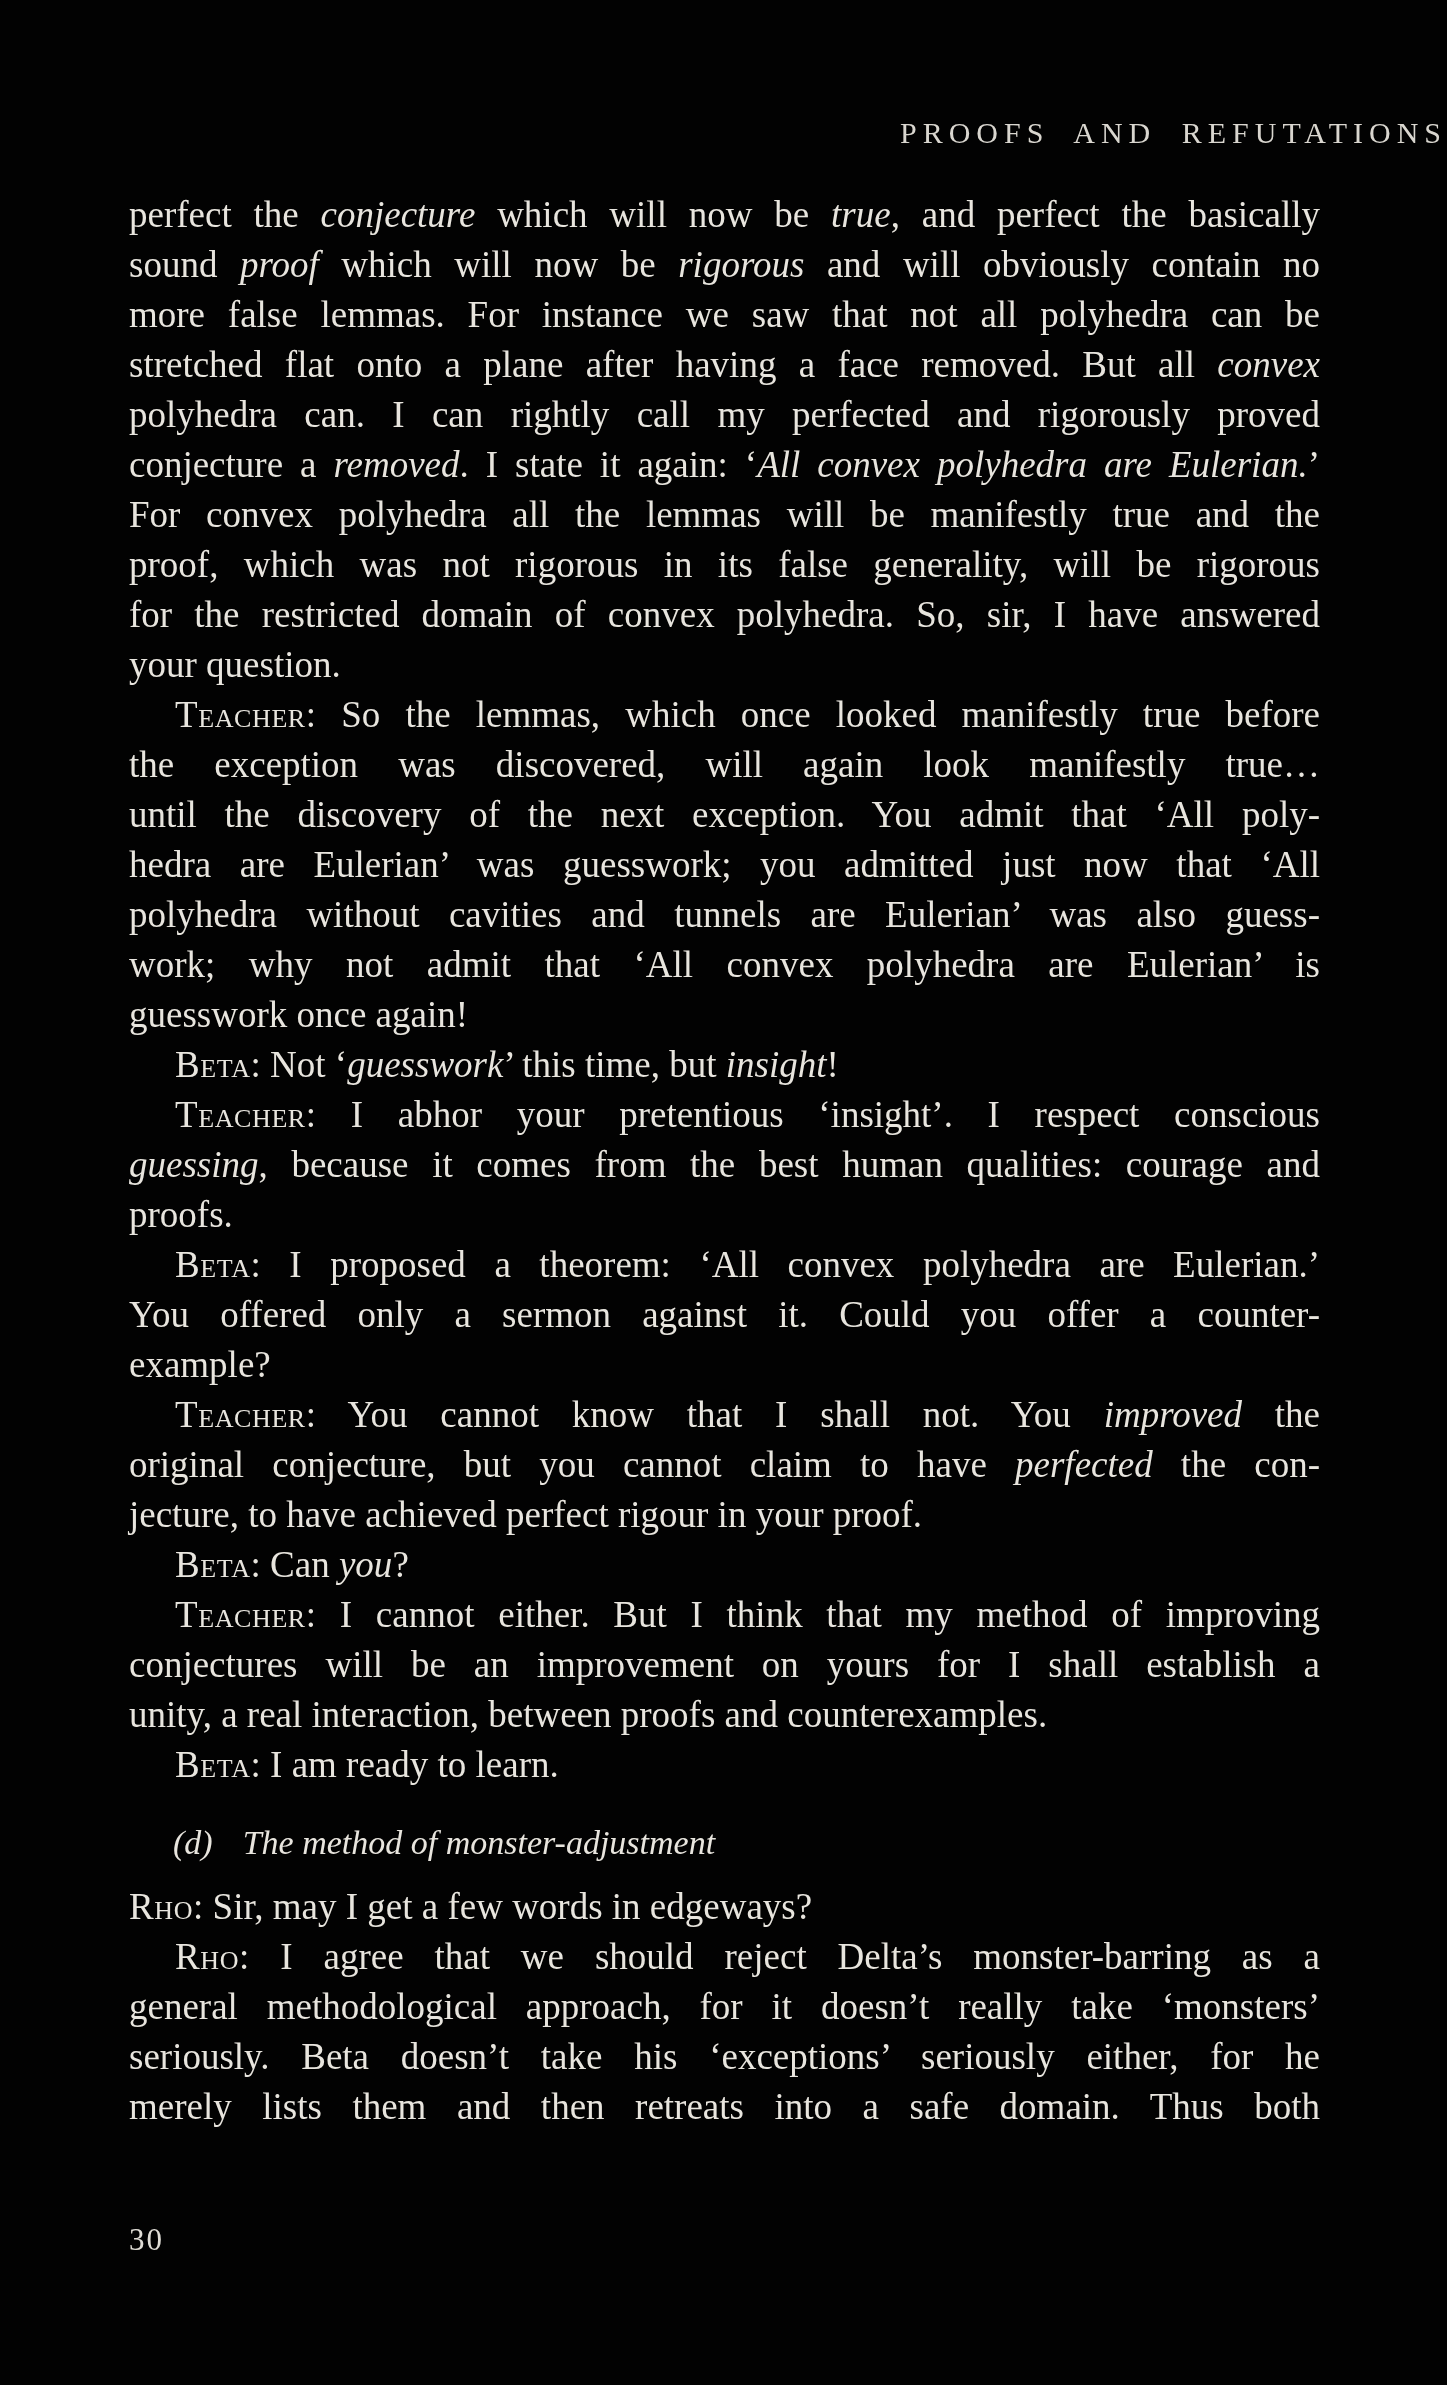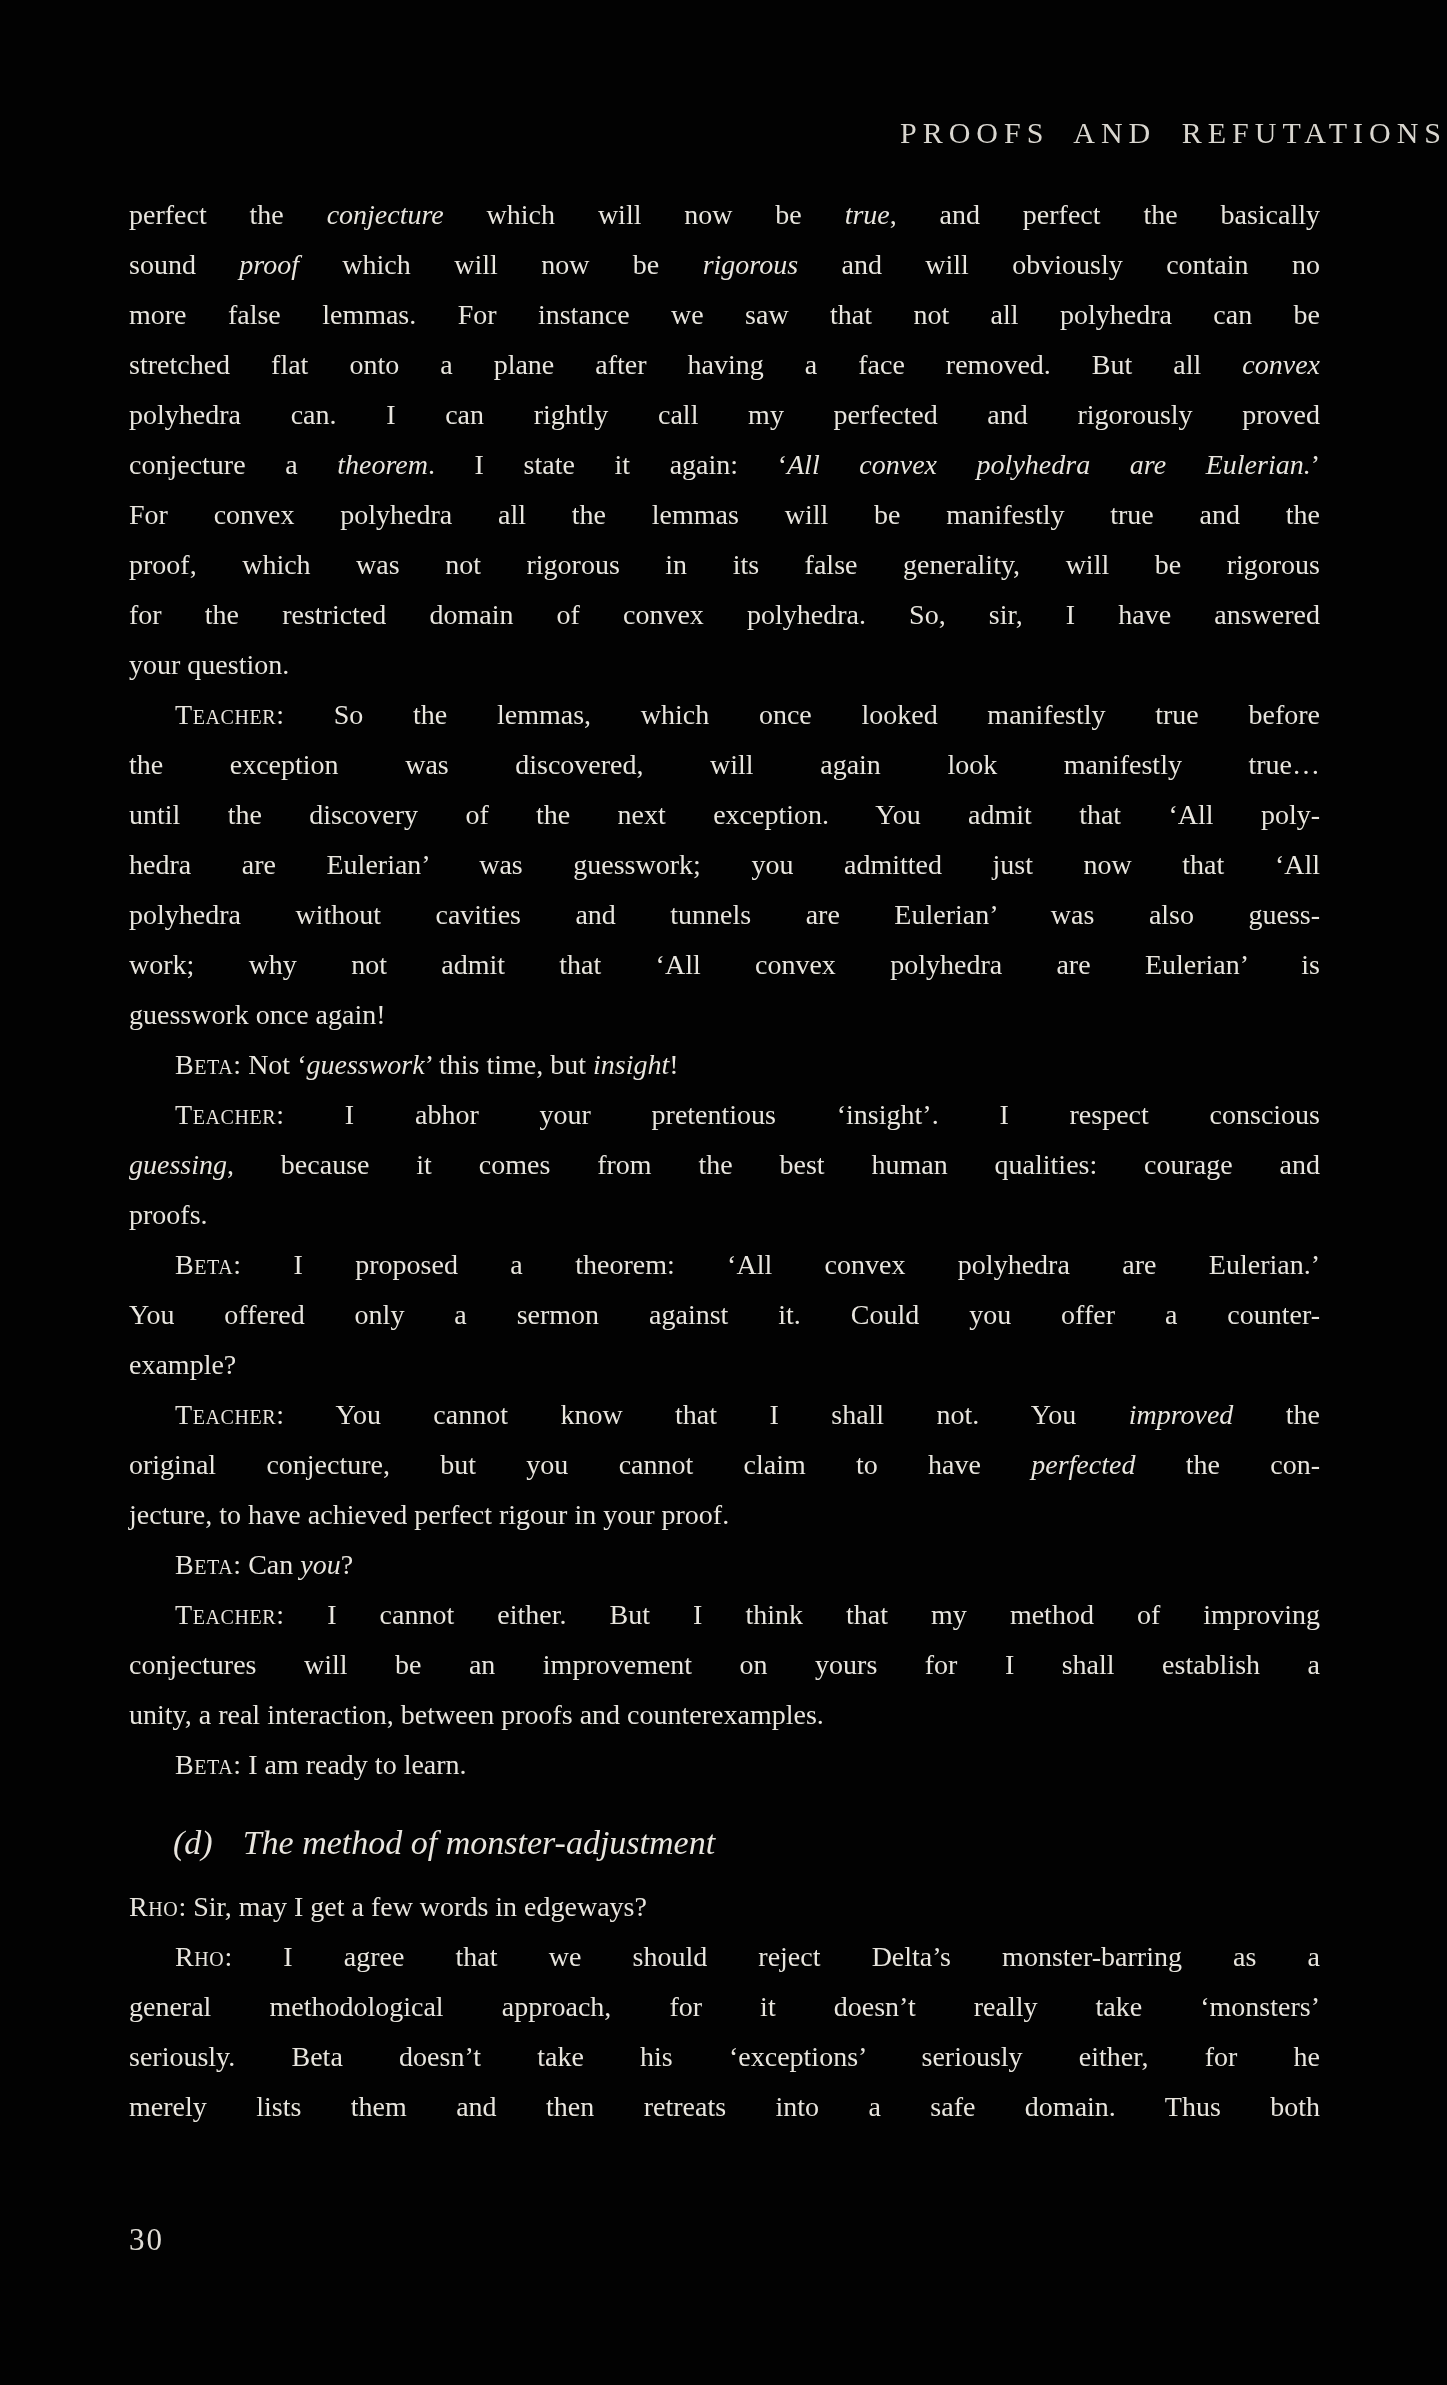--- a/index.html
+++ b/index.html
@@ -31,21 +31,21 @@
   .text-block {
     position: absolute;
     top: 190px;
     left: 129px;
     width: 1191px;
   }
   .block { margin: 0; }
   .line {
     height: 50px;
     line-height: 50px;
-    font-size: 28px;
+    font-size: 37px;
     white-space: normal;
   }
   .line.fill {
     text-align: justify;
     text-align-last: justify;
   }
   .line.ind { text-indent: 46px; }
   .i { font-style: italic; text-align: center; }
   .sc { font-variant: small-caps; letter-spacing: 0.6px; }
   .lbl { margin-right: 30px; }
@@ -69,21 +69,21 @@
 <div class="page">
   <div class="running-head">PROOFS AND REFUTATIONS</div>
 
   <div class="text-block" id="text-block">
       <div class="block para">
         <div class="line fill"><span>perfect the </span><span class="i">conjecture</span><span> which will now be </span><span class="i">true</span><span>, and perfect the basically</span></div>
         <div class="line fill"><span>sound </span><span class="i">proof</span><span> which will now be </span><span class="i">rigorous</span><span> and will obviously contain no</span></div>
         <div class="line fill"><span>more false lemmas. For instance we saw that not all polyhedra can be</span></div>
         <div class="line fill"><span>stretched flat onto a plane after having a face removed. But all </span><span class="i">convex</span></div>
         <div class="line fill"><span>polyhedra can. I can rightly call my perfected and rigorously proved</span></div>
-        <div class="line fill"><span>conjecture a </span><span class="i">theorem</span><span>. I state it again: ‘</span><span class="i">All convex polyhedra are Eulerian.</span><span>’</span></div>
+        <div class="line fill"><span>conjecture a </span><span class="i">removed</span><span>. I state it again: ‘</span><span class="i">All convex polyhedra are Eulerian.</span><span>’</span></div>
         <div class="line fill"><span>For convex polyhedra all the lemmas will be manifestly true and the</span></div>
         <div class="line fill"><span>proof, which was not rigorous in its false generality, will be rigorous</span></div>
         <div class="line fill"><span>for the restricted domain of convex polyhedra. So, sir, I have answered</span></div>
         <div class="line"><span>your question.</span></div>
       </div>
       <div class="block para">
         <div class="line fill ind"><span class="sc">Teacher</span><span>: So the lemmas, which once looked manifestly true before</span></div>
         <div class="line fill"><span>the exception was discovered, will again look manifestly true…</span></div>
         <div class="line fill"><span>until the discovery of the next exception. You admit that ‘All poly-</span></div>
         <div class="line fill"><span>hedra are Eulerian’ was guesswork; you admitted just now that ‘All</span></div>

